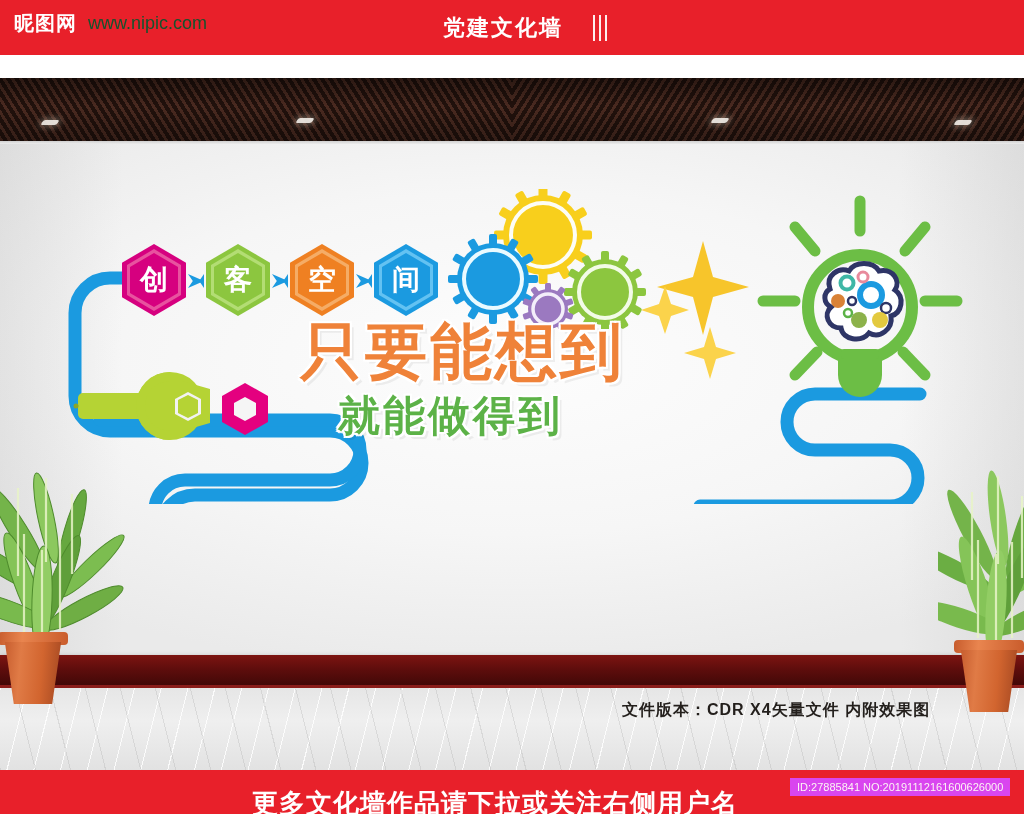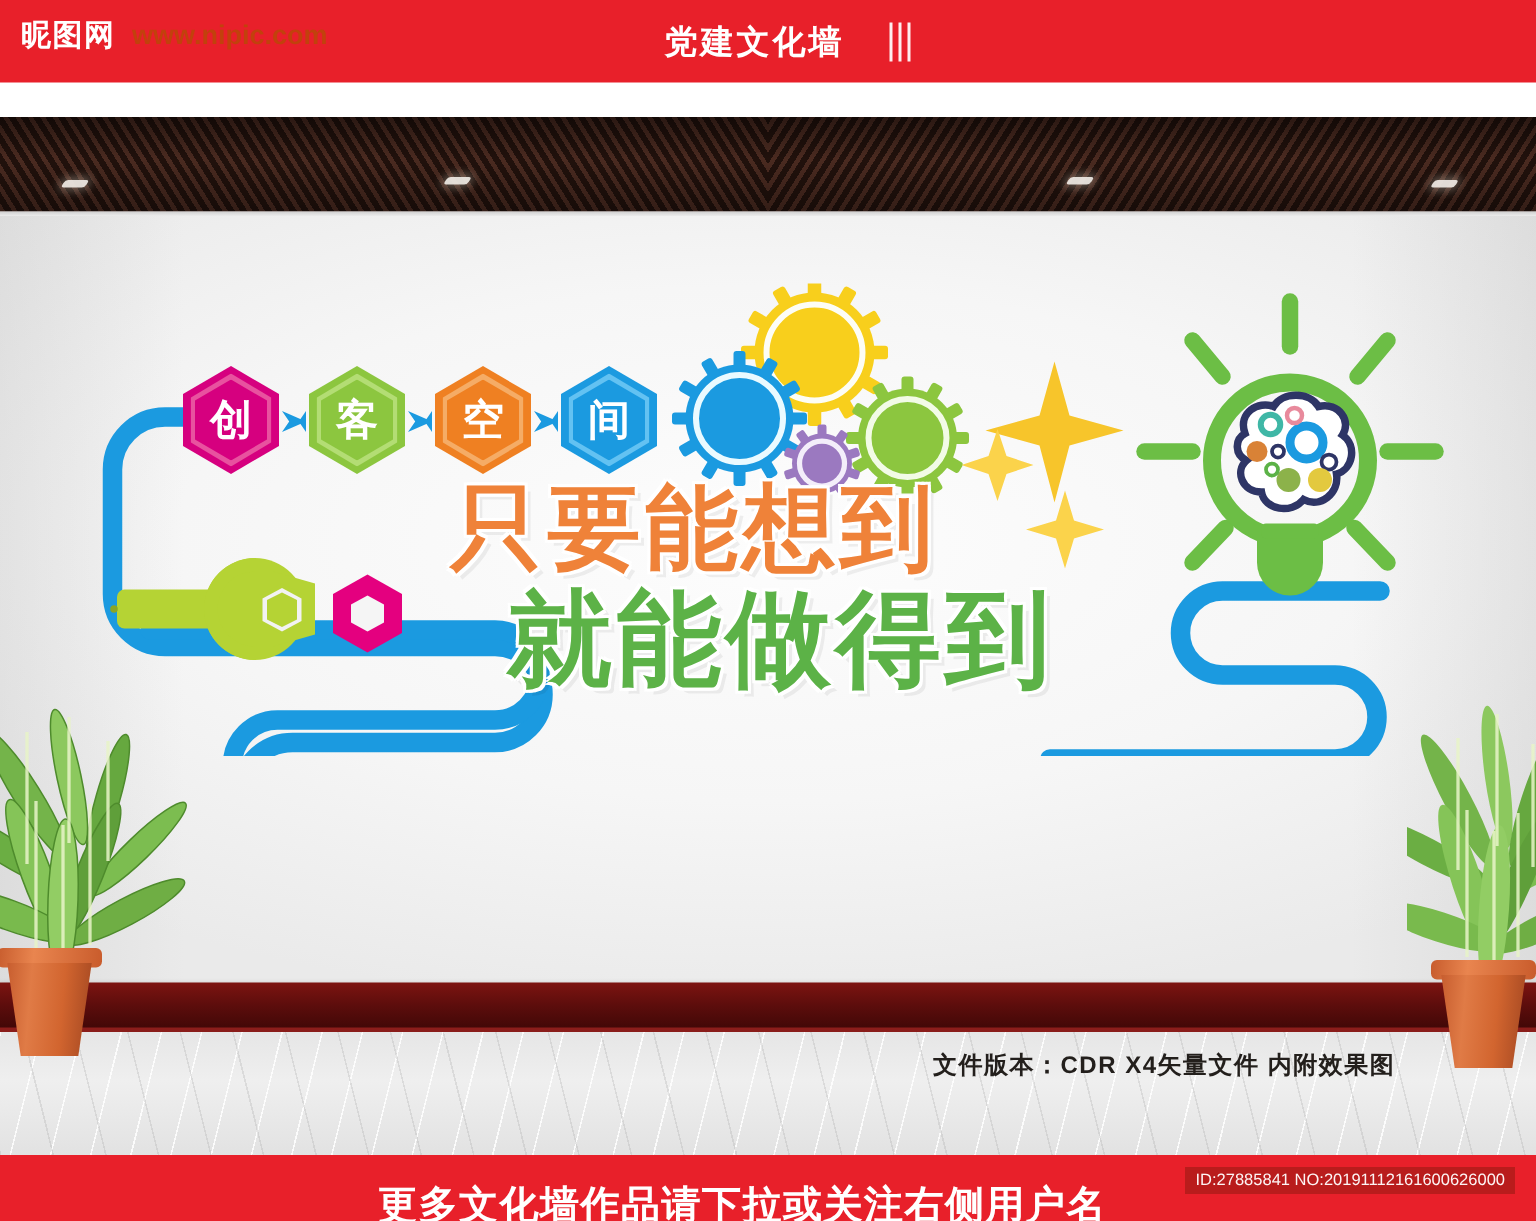--- a/index.html
+++ b/index.html
@@ -126,21 +126,21 @@
     font-family:Liberation Mono, monospace;
   }
   .slogan1{
     left:300px; top:182px; font-size:62px; color:#ef8239;
     text-shadow:
       2px 0 0 #fff,-2px 0 0 #fff,0 2px 0 #fff,0 -2px 0 #fff,
       2px 2px 0 #fff,-2px -2px 0 #fff,2px -2px 0 #fff,-2px 2px 0 #fff,
       4px 4px 0 rgba(0,0,0,.06);
   }
   .slogan2{
-    left:338px; top:254px; font-size:70px; color:#5cb247;
+    left:338px; top:254px; font-size:42px; color:#5cb247;
     text-shadow:
       2px 0 0 #fff,-2px 0 0 #fff,0 2px 0 #fff,0 -2px 0 #fff,
       2px 2px 0 #fff,-2px -2px 0 #fff,2px -2px 0 #fff,-2px 2px 0 #fff,
       4px 4px 0 rgba(0,0,0,.06);
   }
 
   .file-note{
     position:absolute; left:622px; top:700px;
     font-size:16px; font-weight:bold; color:#231f1c; letter-spacing:1px;
     white-space:nowrap;
@@ -168,30 +168,30 @@
   .bottom-bar{
     position:absolute; left:0; top:770px; width:1024px; height:44px;
     background:#e8202a;
   }
   .nipic-logo{
     position:absolute; left:14px; top:10px;
     font-size:20px; font-weight:bold; color:#ffffff; letter-spacing:1px;
   }
   .nipic-url{
     position:absolute; left:88px; top:13px;
-    font-size:18px; font-weight:bold; color:#c2410c;
+    font-size:18px; font-weight:normal; color:#14532d;
   }
   .bottom-main{
     position:absolute; left:252px; top:786px;
     font-size:26px; font-weight:bold; color:#ffffff; letter-spacing:1px;
     white-space:nowrap;
   }
   .id-badge{
     position:absolute; left:790px; top:778px;
-    background:#b91c1c; color:#fdf4f4; font-size:11px;
+    background:#d946ef; color:#fdf4f4; font-size:11px;
     padding:3px 7px; white-space:nowrap;
     font-family:"Liberation Sans","DejaVu Sans",sans-serif;
   }
 </style>
 </head>
 <body>
 
 <div class="top-nav">
   <span class="nav-item">党建文化墙</span>
   <span class="nav-sep"></span>

